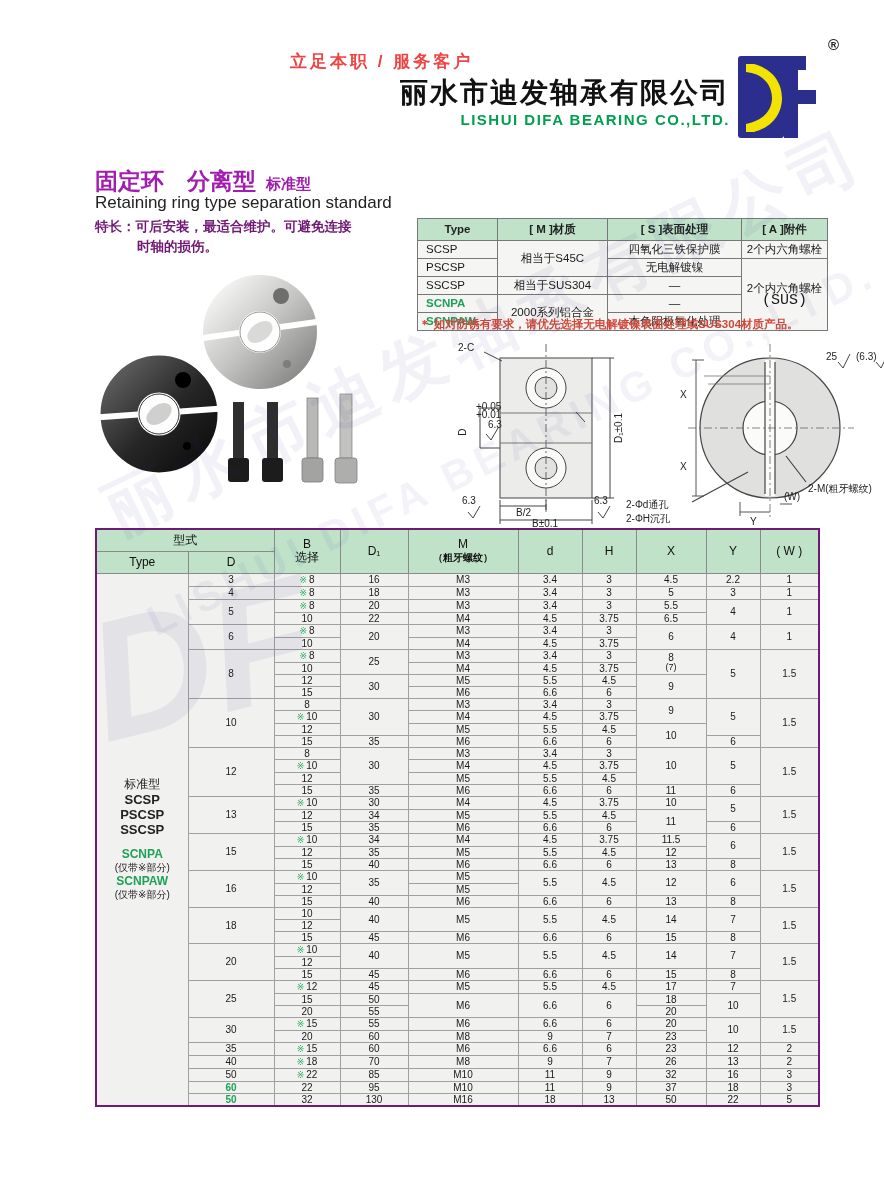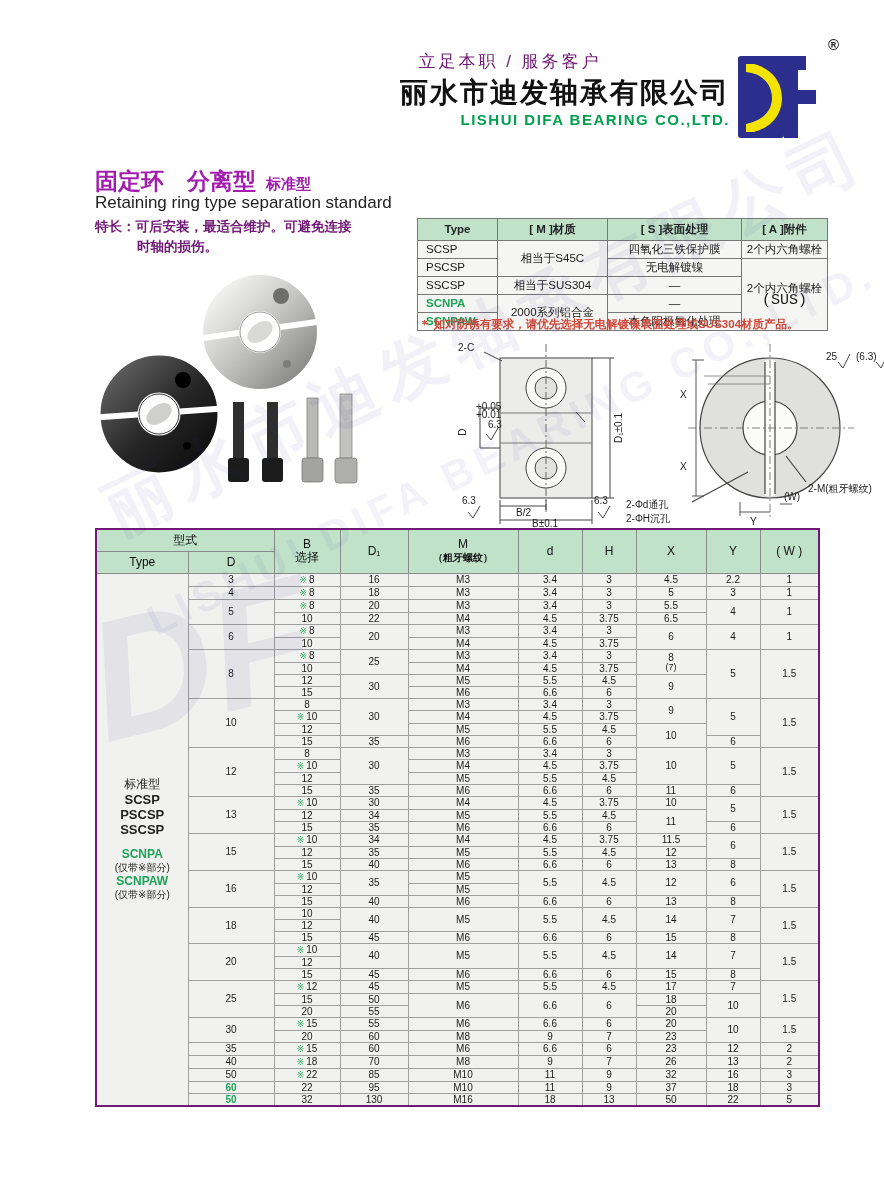--- a/index.html
+++ b/index.html
@@ -8,22 +8,22 @@
     position:relative; width:884px; height:1200px; margin:0 auto;
     background:#fff; overflow:hidden;
     font-family:"Liberation Sans","DejaVu Sans",sans-serif; color:#1a1a1a;
   }
   
   .wm { position:absolute; color:#2b2e8c; pointer-events:none; white-space:nowrap; font-weight:bold; z-index:5; }
   #wm-cn { left:110px; top:470px; font-size:66px; letter-spacing:10px; opacity:0.06; transform:rotate(-26deg); transform-origin:left center; }
   #wm-en { left:150px; top:600px; font-size:42px; letter-spacing:6px; opacity:0.055; transform:rotate(-26deg); transform-origin:left center; }
   #wm-df { left:88px; top:560px; font-size:170px; font-style:italic; opacity:0.07; transform:rotate(-14deg); }
   
-  #slogan { position:absolute; top:50px; left:290px; width:440px; text-align:center;
-    color:#701a75; font-size:17px; font-weight:normal; letter-spacing:3px; }
+  #slogan { position:absolute; top:50px; left:290px; width:440px; text-align:left;
+    color:#ef4444; font-size:17px; font-weight:bold; letter-spacing:3px; }
   #company-cn { position:absolute; top:74px; left:240px; width:490px; text-align:right;
     color:#111; font-size:28px; font-weight:bold; letter-spacing:2px; }
   #company-en { position:absolute; top:111px; left:240px; width:490px; text-align:right;
     color:#00a04e; font-size:15px; font-weight:bold; letter-spacing:1.5px; }
   #logo { position:absolute; top:46px; left:738px; width:84px; height:96px; }
   #reg-mark { position:absolute; top:36px; left:828px; font-size:15px; color:#222; font-weight:bold; }
   
   #title-cn { position:absolute; top:166px; left:95px; color:#a21caf; font-size:23px; font-weight:bold; }
   #title-cn .sub { font-size:15px; margin-left:10px; font-weight:bold; }
   #title-en { position:absolute; top:193px; left:95px; font-size:17px; color:#222;text-align:center; }

